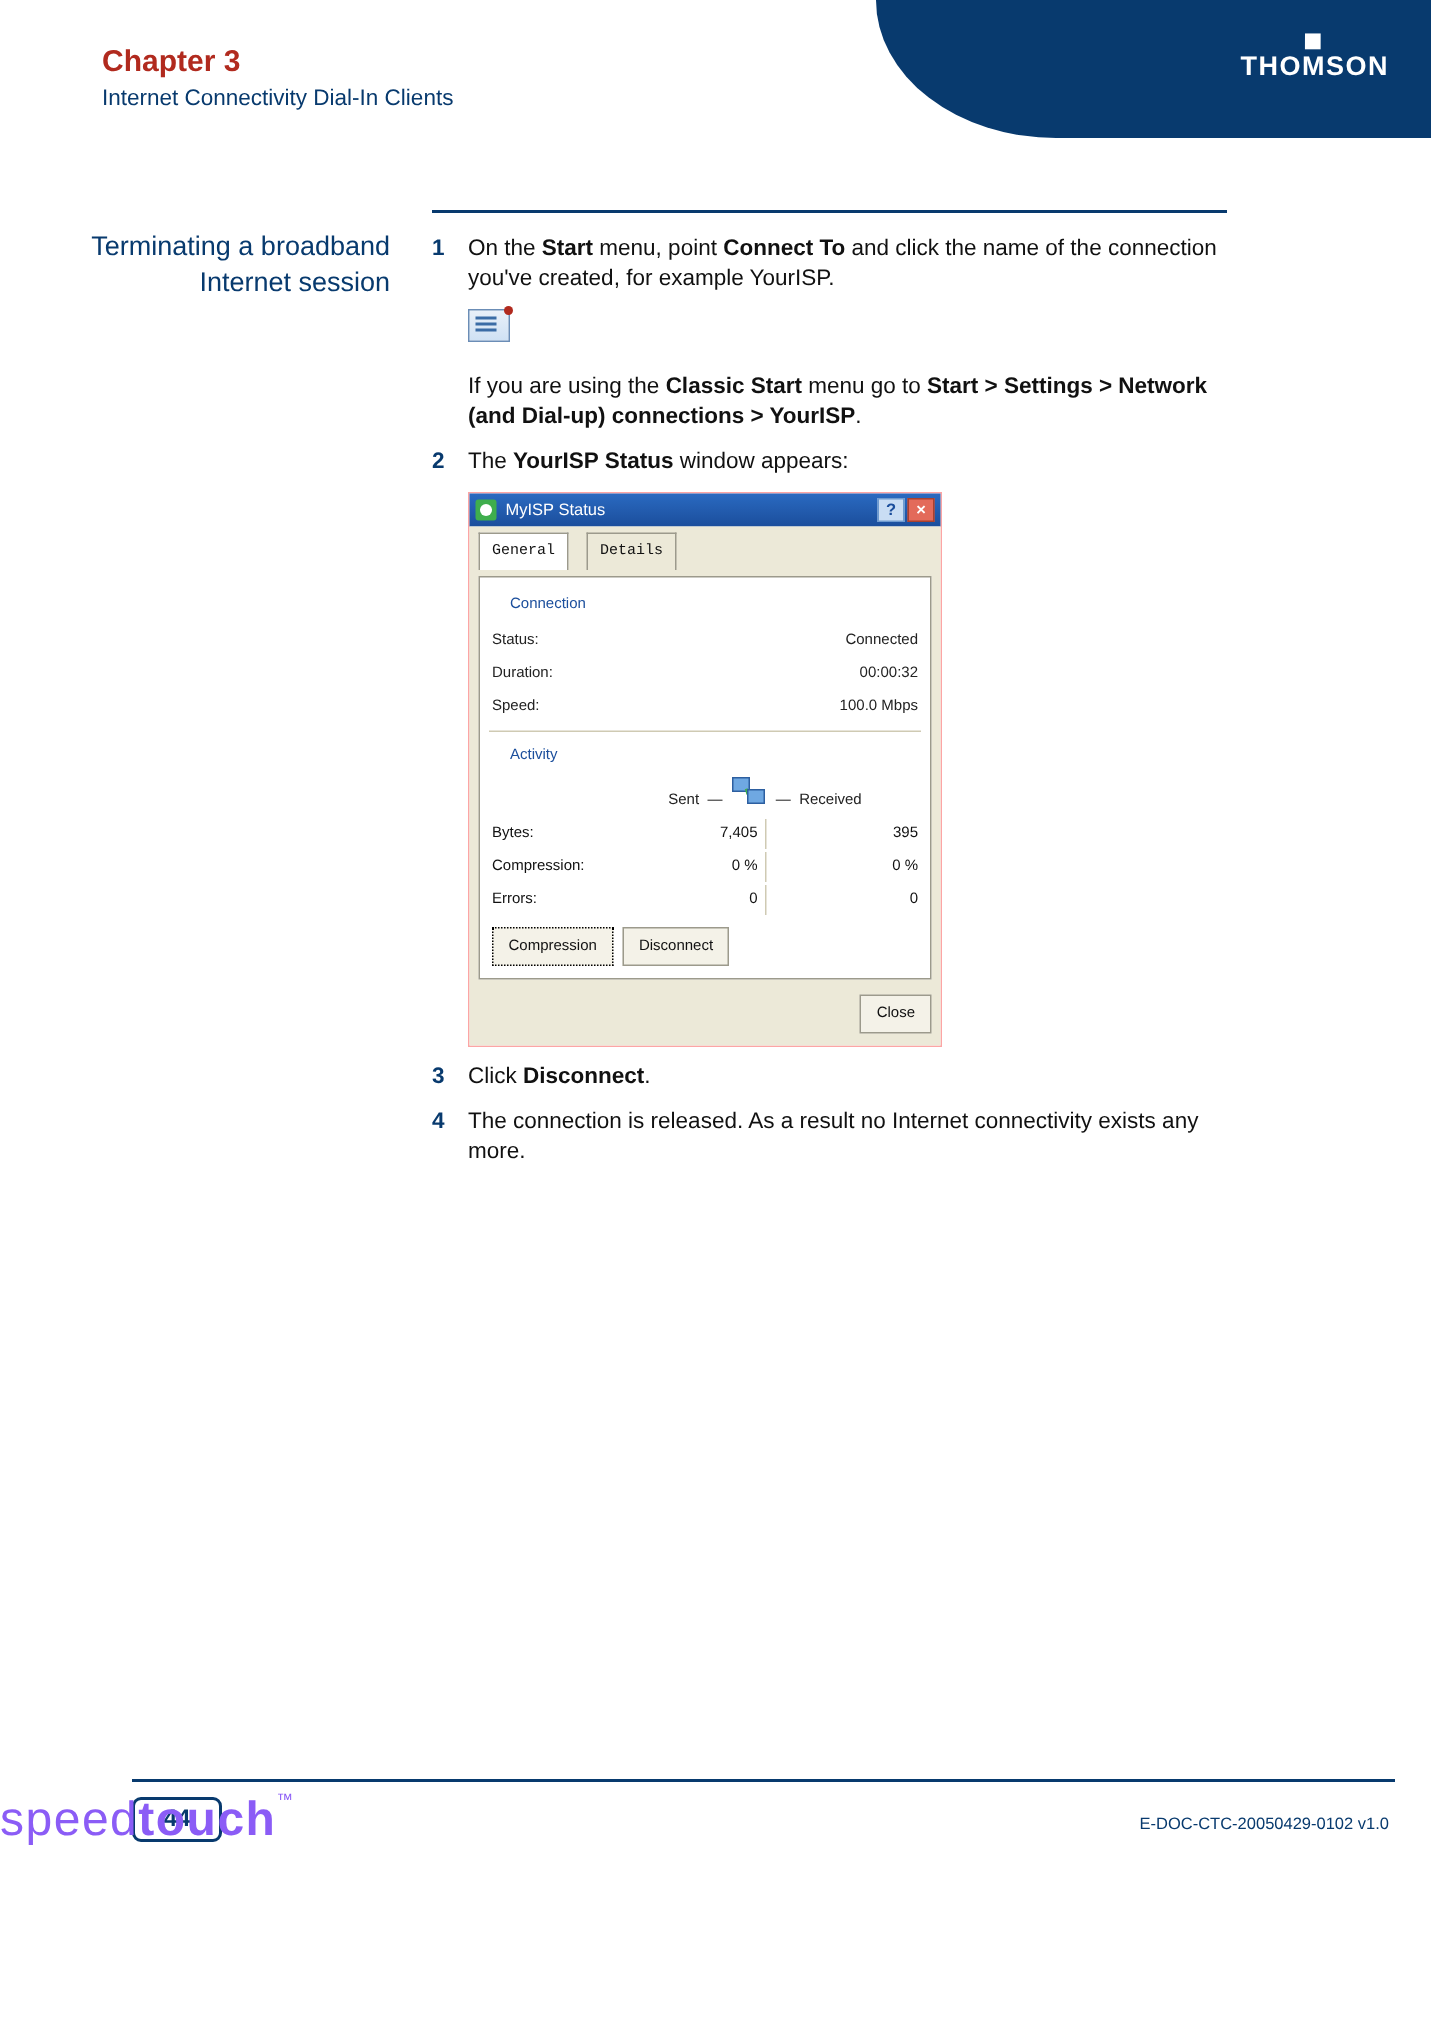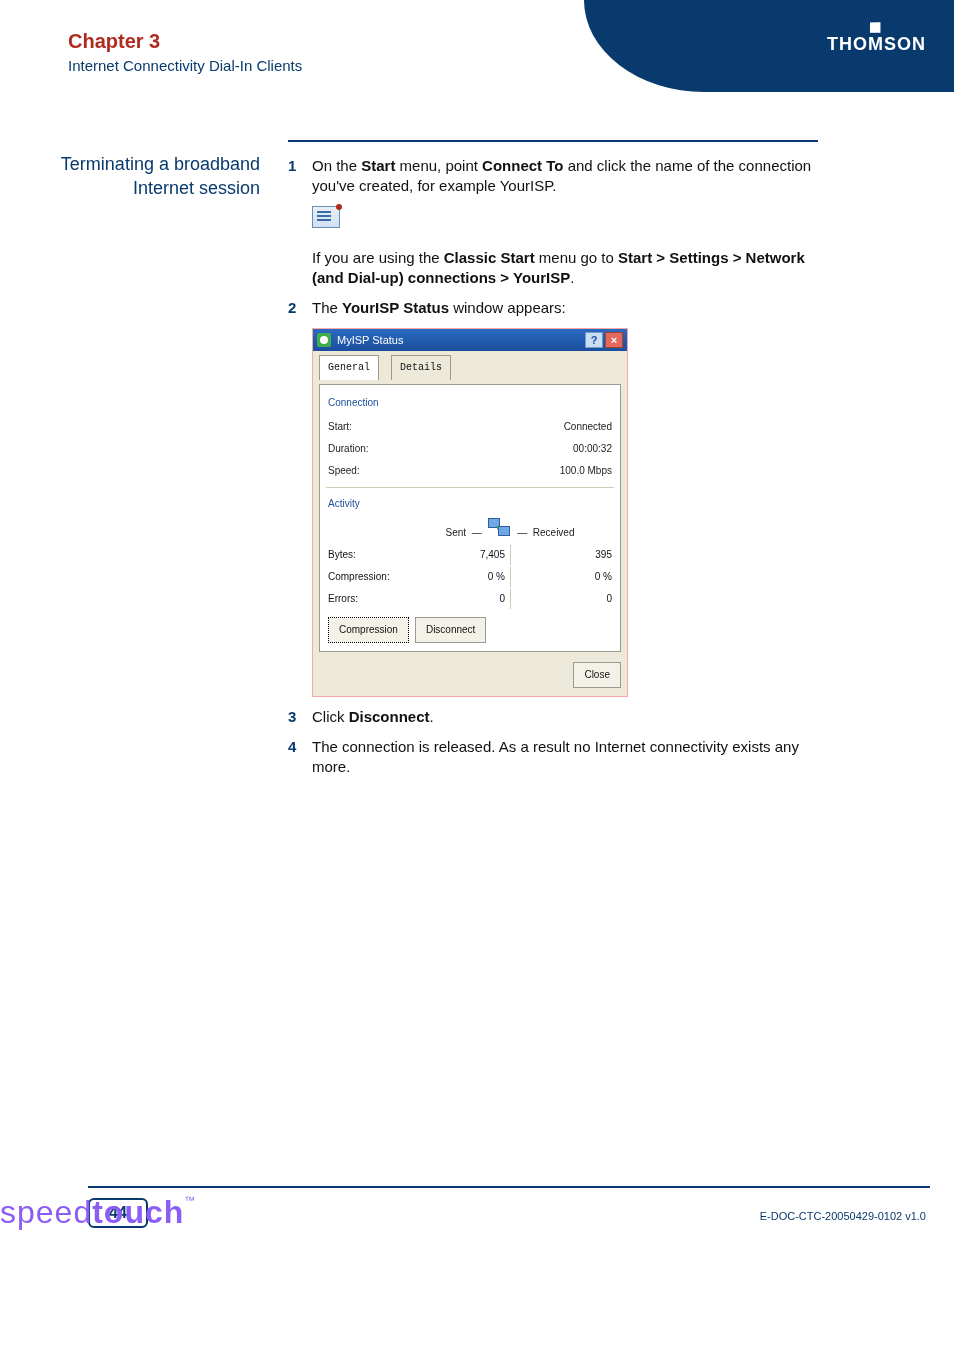--- a/index.html
+++ b/index.html
@@ -37,21 +37,21 @@
   .dlg-title .tico { width:14px; height:14px; background:#3fae4d; border-radius:2px; margin-right:6px; position:relative; }
   .dlg-title .tico::after{content:""; position:absolute; left:3px; top:3px; width:8px; height:8px; background:#fff; border-radius:50%;}
   .dlg-title .sp { flex:1; }
   .dlg-title .wbtn { width:18px; height:16px; margin-left:2px; background:#c9ddf4; border:1px solid #6f9bd0; text-align:center; font-size:11px; line-height:14px; color:#1b4e9c; font-weight:700; }
   .dlg-title .wbtn.close { background:#e36a5a; color:#fff; border-color:#a8402e; }
   .dlg-body { background:#ece9d8; padding:4px 6px 8px 6px; }
   .tabs { display:flex; gap:12px; margin-bottom:4px;font-family:Liberation Mono, monospace; }
   .tab { font-size:10px; background:#fff; border:1px solid #9c9a8c; padding:2px 8px; border-bottom:none; }
   .tab.inactive { background:#ece9d8; }
   .panel { background:#fff; border:1px solid #9c9a8c; padding:6px 8px 8px 8px; }
-  .gtitle { color:#1b4e9c; font-size:10px; margin:2px 0 4px 0; }
+  .gtitle { color:#1b4e9c; font-size:10px; margin:2px 0 4px 12px; }
   .row { display:flex; font-size:10px; color:#222; margin:2px 0; }
   .row .label { flex:0 0 80px; }
   .row .val { flex:1; text-align:right; }
   .sep { height:1px; background:#cfcab3; margin:6px -2px; }
   .actrow { display:flex; font-size:10px; color:#222; align-items:center; margin:2px 0; }
   .actrow .mid { flex:1; text-align:center; }
   .neticon { display:inline-block; width:22px; height:18px; position:relative; margin:0 4px; }
   .neticon::before, .neticon::after { content:""; position:absolute; width:10px; height:8px; background:#6fa8e2; border:1px solid #2d5fa0; }
   .neticon::before { left:0; top:0; }
   .neticon::after { right:0; bottom:0; }
@@ -130,21 +130,21 @@
         <span class="wbtn close">×</span>
       </div>
       <div class="dlg-body">
         <div class="tabs">
           <div class="tab">General</div>
           <div class="tab inactive">Details</div>
         </div>
         <div class="panel">
           <div class="gtitle">Connection</div>
           <div class="row">
-            <span class="label">Start:</span>
+            <span class="label">Status:</span>
             <span class="val">Connected</span>
           </div>
           <div class="row">
             <span class="label">Duration:</span>
             <span class="val">00:00:32</span>
           </div>
           <div class="row">
             <span class="label">Speed:</span>
             <span class="val">100.0 Mbps</span>
           </div>

